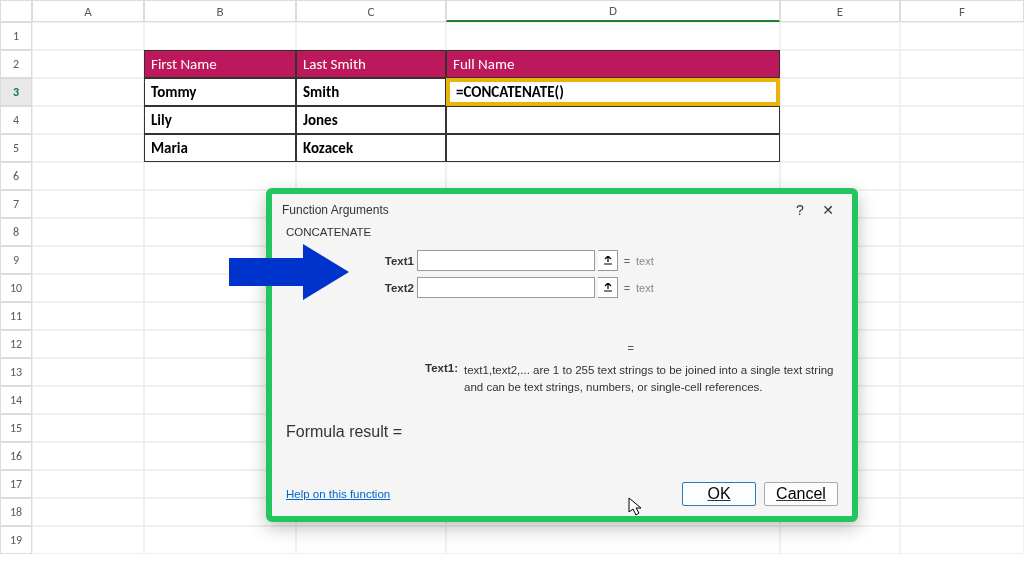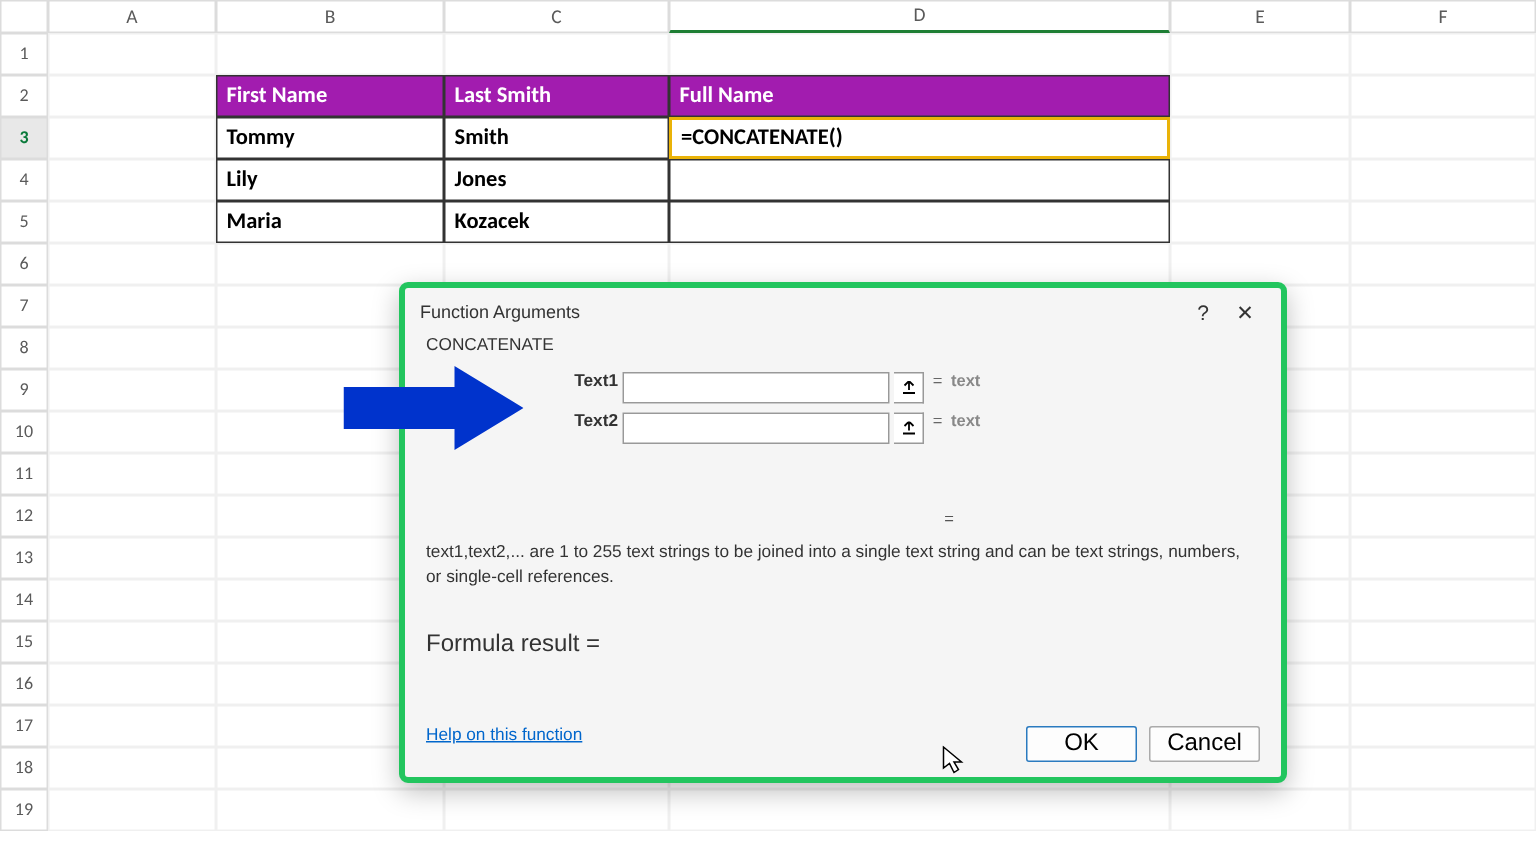--- a/index.html
+++ b/index.html
@@ -44,52 +44,52 @@
   }
   .cell {
     border: 1px solid #f0f0f0;
   }
   .hdr.active {
     border-bottom: 2px solid #1e7e34;
   }
 
   
   .th {
-    background: #a21caf;
+    background: #be185d;
     color: #fff;
-    font-weight: 700;
+    font-weight: 400;
     border: 1px solid #333;
     display: flex;
     align-items: center;
     padding: 0 6px;
     font-size: 15px;
   }
   .td {
     background: #fff;
     border: 1px solid #333;
     display: flex;
     align-items: center;
     padding: 0 6px;
     font-weight: 600;
     font-size: 15px;
     color: #000;
   }
   .td.active {
-    border: 2px solid #eab308;
+    border: 4px solid #eab308;
   }
 
   
   .dialog {
     position: absolute;
     left: 266px;
     top: 188px;
     width: 592px;
     height: 334px;
     background: #f5f5f5;
-    border: 4px solid #22c55e;
+    border: 6px solid #22c55e;
     border-radius: 6px;
     box-shadow: 0 6px 18px rgba(0,0,0,0.25);
     font-family: "Segoe UI", Arial, sans-serif;
     font-size: 12px;
     color: #333;
   }
   .dlg-title {
     height: 32px;
     display: flex;
     align-items: center;
@@ -108,21 +108,21 @@
   }
   .dlg-func {
     padding: 0 14px 6px 14px;
     font-size: 11.5px;
   }
   .arg-grid {
     padding: 6px 14px 2px 14px;
   }
   .arg-row {
     display: flex;
-    align-items: flex-start;
+    align-items: center;
     gap: 3px;
     margin-bottom: 6px;
   }
   .arg-label {
     width: 128px;
     text-align: right;
     font-weight: 700;
     font-size: 11.5px;
   }
   .arg-input {
@@ -139,21 +139,21 @@
     border: 1px solid #999;
     border-left: none;
     background: #fff;
     display: flex;
     align-items: center;
     justify-content: center;
     cursor: pointer;
   }
   .arg-select svg { width: 10px; height: 10px; }
   .arg-eq { width: 12px; text-align: center; color: #666; font-size: 11px; }
-  .arg-val { color: #888; font-size: 11px; font-weight: bold; }
+  .arg-val { color: #888; font-size: 11px; }
 
   .dlg-mid-eq {
     text-align: right;
     padding-right: 218px;
     color: #555;
     font-size: 11px;
     margin-top: 36px;
   }
   .dlg-desc {
     padding: 6px 14px 2px 14px;
@@ -169,20 +169,22 @@
   .dlg-result {
     padding: 20px 28px 6px 14px;
     font-size: 16px;
   }
   .dlg-footer {
     position: absolute;
     bottom: 10px;
     left: 14px;
     right: 14px;
     display: flex;
+    align-items: center;
+    text-decoration: underline;
   }
   .dlg-footer a {
     color: #0066cc;
     text-decoration: underline;
     font-size: 11.5px;
     cursor: pointer;
   }
   .dlg-footer .sp { flex: 1; }
   .btn {
     min-width: 74px;
@@ -397,20 +399,21 @@
             <path d="M5 0 L5 6 M2 3 L5 0 L8 3 M1 8 H9" stroke="#000" stroke-width="1.2" fill="none"></path>
           </svg>
       </div>
       <div class="arg-eq">=</div>
       <div class="arg-val">text</div>
     </div>
   </div>
 
   <div class="dlg-mid-eq">=</div>
   <div class="dlg-argdesc">
+    <div class="lbl">Text1:</div>
     <div class="txt">text1,text2,... are 1 to 255 text strings to be joined into a single text string and can be text strings, numbers, or single-cell references.</div>
   </div>
   <div class="dlg-result">Formula result =</div>
 
   <div class="dlg-footer">
     <a>Help on this function</a>
     <span class="sp"></span>
     <button class="btn primary">OK</button>
     <button class="btn">Cancel</button>
   </div>

